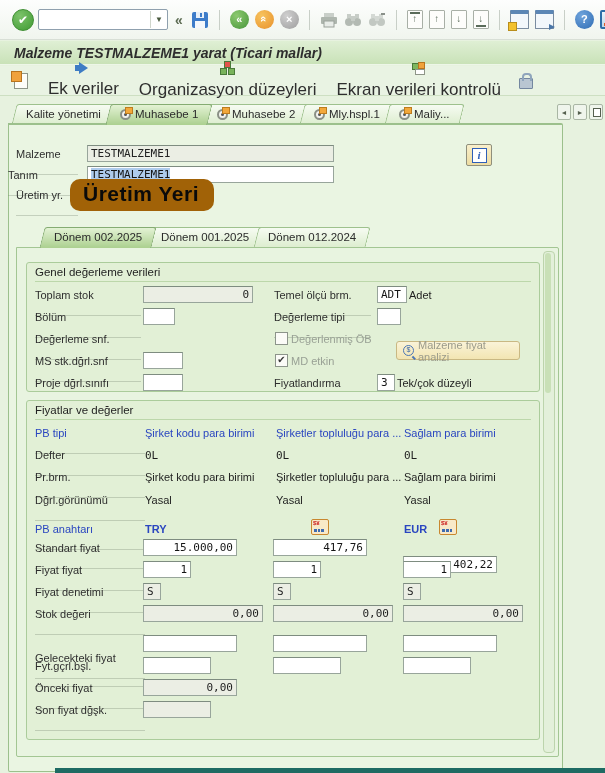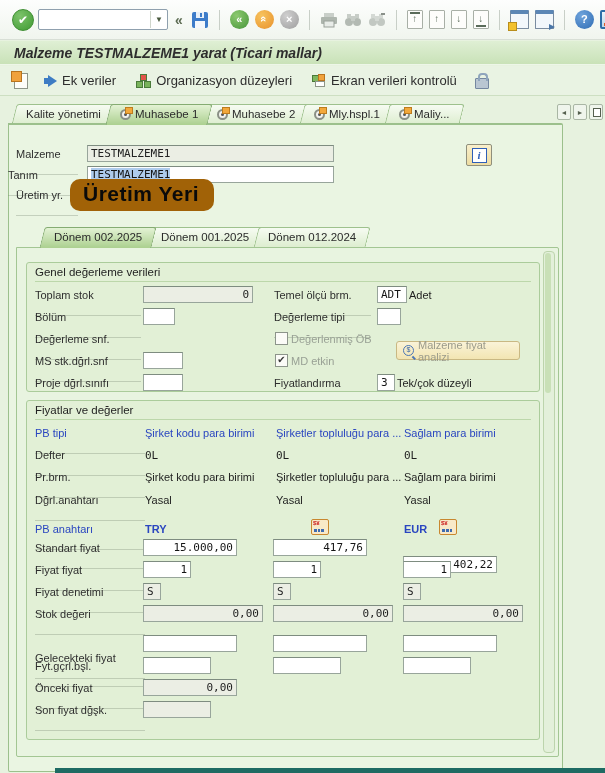--- a/index.html
+++ b/index.html
@@ -43,21 +43,21 @@
   .monitor::after{content:"";position:absolute;left:2px;bottom:1px;width:11px;height:3px;background:#D85C27;}
   
   .titlebar{position:absolute;left:0;top:41px;width:605px;height:24px;
             background:linear-gradient(#DFEFD4,#C9E2B8);border-bottom:1px solid #EDF6E8;
             font-size:14px;font-weight:bold;font-style:italic;color:#2D2D2D;
             line-height:24px;padding-left:14px;box-sizing:border-box;}
   .apptoolbar{position:absolute;left:0;top:66px;width:605px;height:30px;background:#E9F3E3;
               border-bottom:1px solid #CDDfC2;display:flex;align-items:center;gap:16px;
               padding-left:12px;box-sizing:border-box;}
   .app-btn{border:none;background:transparent;display:flex;align-items:center;gap:5px;
-           font-size:13px;color:#2E2E2E;font-family:inherit;cursor:pointer;padding:2px 2px;}
+           font-size:17px;color:#2E2E2E;font-family:inherit;cursor:pointer;padding:2px 2px;flex-direction:column;}
   .copy-ic{width:12px;height:14px;background:#FDFDF9;border:1px solid #8E9588;position:relative;display:inline-block;}
   .copy-ic::before{content:"";position:absolute;left:-4px;top:-3px;width:9px;height:9px;background:#F0A23C;border:1px solid #B9741E;}
   .arrow-right-ic{width:0;height:0;border-left:9px solid #3E7CC4;border-top:6px solid transparent;
                   border-bottom:6px solid transparent;display:inline-block;position:relative;}
   .arrow-right-ic::before{content:"";position:absolute;left:-13px;top:-3px;width:5px;height:6px;background:#3E7CC4;}
   .org-ic{width:15px;height:14px;position:relative;display:inline-block;}
   .org-ic i{position:absolute;width:5px;height:5px;border:1px solid #4A7A3A;}
   .org-ic i.a{left:4px;top:0;background:#E2544A;}
   .org-ic i.b{left:0;bottom:0;background:#79B35B;}
   .org-ic i.c{right:0;bottom:0;background:#79B35B;}
@@ -354,21 +354,21 @@
     <span class="lbl" style="left:8px;top:48px;width:110px;">Defter</span>
     <span class="ptext" style="left:118px;top:48px;font-family:'DejaVu Sans Mono',monospace;">0L</span>
     <span class="ptext" style="left:249px;top:48px;font-family:'DejaVu Sans Mono',monospace;">0L</span>
     <span class="ptext" style="left:377px;top:48px;font-family:'DejaVu Sans Mono',monospace;">0L</span>
 
     <span class="lbl" style="left:8px;top:70px;width:110px;">Pr.brm.</span>
     <span class="ptext" style="left:118px;top:70px;">Şirket kodu para birimi</span>
     <span class="ptext" style="left:249px;top:70px;max-width:126px;overflow:hidden;">Şirketler topluluğu para ...</span>
     <span class="ptext" style="left:377px;top:70px;">Sağlam para birimi</span>
 
-    <span class="lbl" style="left:8px;top:93px;width:110px;">Dğrl.anahtarı</span>
+    <span class="lbl" style="left:8px;top:93px;width:110px;">Dğrl.görünümü</span>
     <span class="ptext" style="left:118px;top:93px;">Yasal</span>
     <span class="ptext" style="left:249px;top:93px;">Yasal</span>
     <span class="ptext" style="left:377px;top:93px;">Yasal</span>
 
     <span class="lbl blue" style="left:8px;top:122px;width:110px;">PB anahtarı</span>
     <span class="ptext blue" style="left:118px;top:122px;font-weight:bold;">TRY</span>
     <span class="ptext blue" style="left:249px;top:122px;font-weight:bold;margin-top:36px;">USD</span>
     <span class="calc-ic" style="left:284px;top:118px;"></span>
     <span class="ptext blue" style="left:377px;top:122px;font-weight:bold;">EUR</span>
     <span class="calc-ic" style="left:412px;top:118px;"></span>

